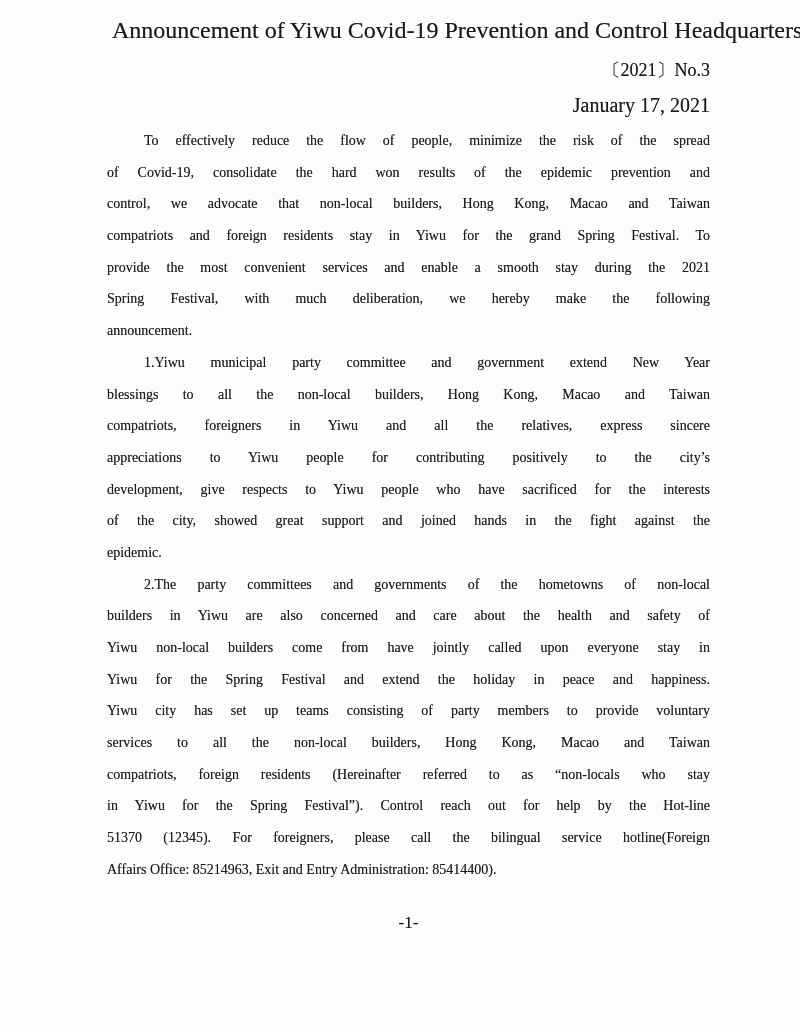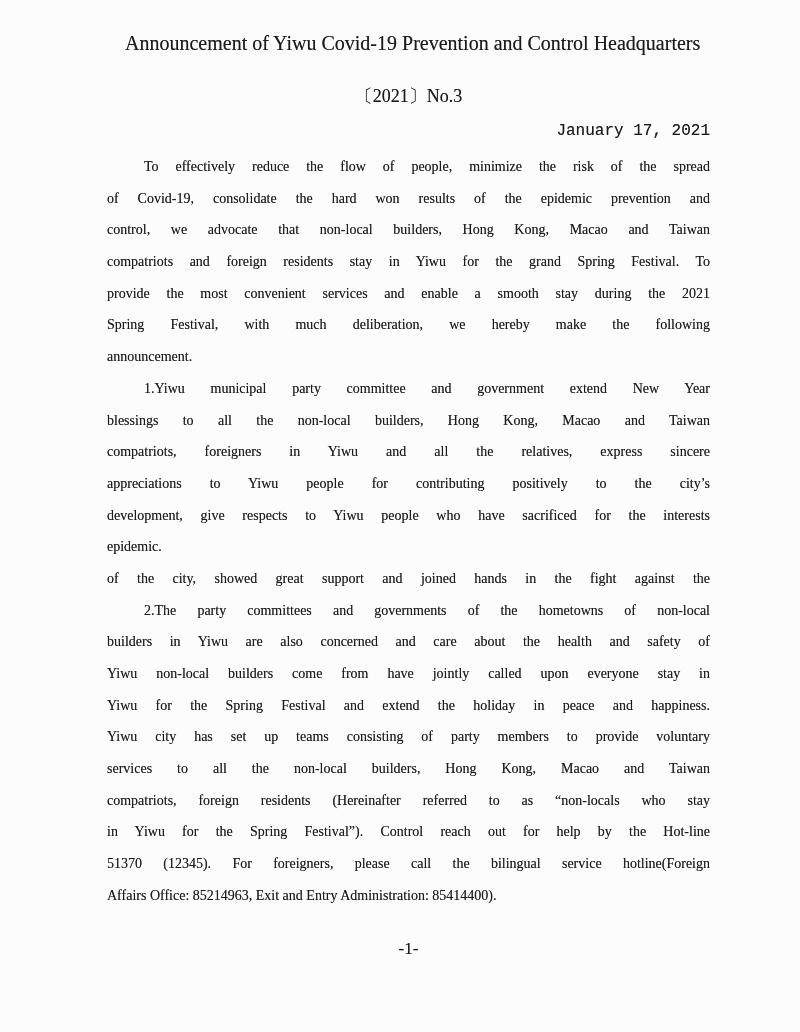--- a/index.html
+++ b/index.html
@@ -23,40 +23,39 @@
   .content {
     position: absolute;
     left: 107px;
     top: 0;
     width: 603px;
   }
   .header {
     padding-top: 8px;
   }
   .title {
-    margin: 18px;
-    font-size: 20px;
+    margin: 5px;
+    font-size: 24px;
     font-weight: normal;
     line-height: 35px;
     text-align: center;
     white-space: nowrap;
     text-shadow: 0 0 0.4px rgba(27,27,27,0.55);
   }
   .doc-number {
     font-size: 18px;
     line-height: 35px;
-    text-align: center;
+    text-align: right;
     text-shadow: 0 0 0.4px rgba(27,27,27,0.55);
   }
   .date {
-    font-size: 16px;
+    font-size: 20px;
     line-height: 35px;
     text-align: right;
     text-shadow: 0 0 0.4px rgba(27,27,27,0.55);
-    font-family: Liberation Mono, monospace;
   }
   .body-text {
     margin-top: 2px;
     font-size: 14px;
   }
   .para {
     margin: 0;
   }
   .line {
     height: 31.7px;
@@ -102,22 +101,22 @@
           <div class="line">provide the most convenient services and enable a smooth stay during the 2021</div>
           <div class="line">Spring Festival, with much deliberation, we hereby make the following</div>
           <div class="line last">announcement.</div>
         </div>
         <div class="para">
           <div class="line first">1.Yiwu municipal party committee and government extend New Year</div>
           <div class="line">blessings to all the non-local builders, Hong Kong, Macao and Taiwan</div>
           <div class="line">compatriots, foreigners in Yiwu and all the relatives, express sincere</div>
           <div class="line">appreciations to Yiwu people for contributing positively to the city’s</div>
           <div class="line">development, give respects to Yiwu people who have sacrificed for the interests</div>
+          <div class="line">of the city, showed great support and joined hands in the fight against the</div>
           <div class="line last">epidemic.</div>
-          <div class="line">of the city, showed great support and joined hands in the fight against the</div>
         </div>
         <div class="para">
           <div class="line first">2.The party committees and governments of the hometowns of non-local</div>
           <div class="line">builders in Yiwu are also concerned and care about the health and safety of</div>
           <div class="line">Yiwu non-local builders come from have jointly called upon everyone stay in</div>
           <div class="line">Yiwu for the Spring Festival and extend the holiday in peace and happiness.</div>
           <div class="line">Yiwu city has set up teams consisting of party members to provide voluntary</div>
           <div class="line">services to all the non-local builders, Hong Kong, Macao and Taiwan</div>
           <div class="line">compatriots, foreign residents (Hereinafter referred to as “non-locals who stay</div>
           <div class="line">in Yiwu for the Spring Festival”). Control reach out for help by the Hot-line</div>

